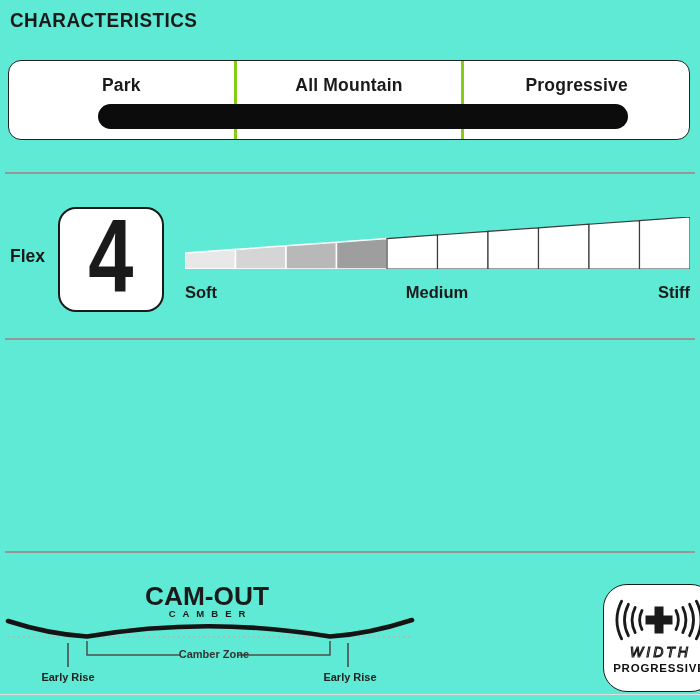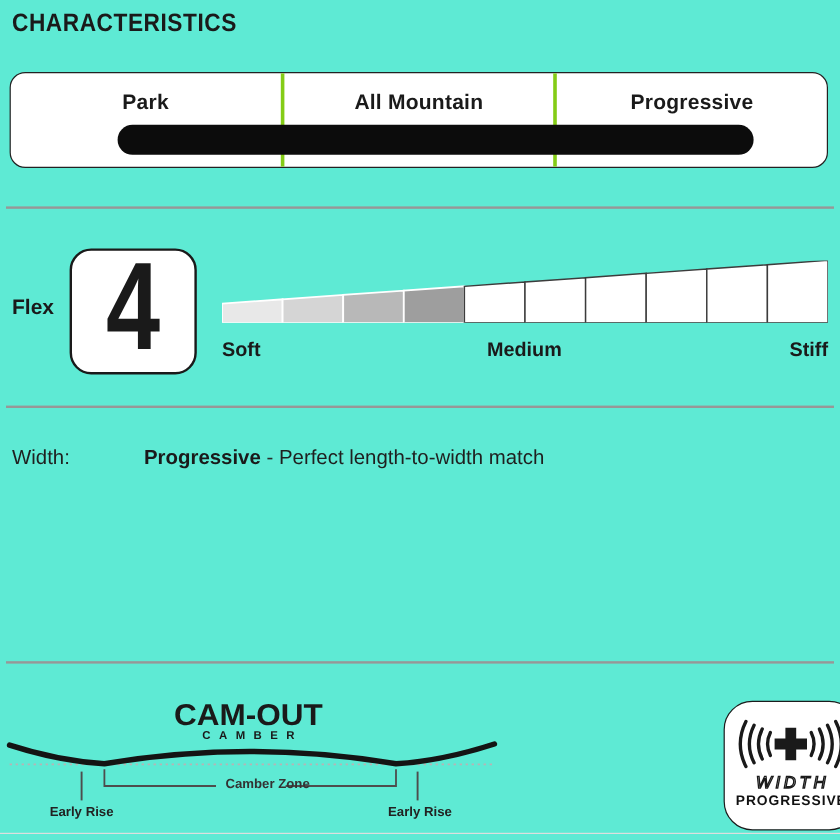--- a/index.html
+++ b/index.html
@@ -136,23 +136,23 @@
     width: 150px;
     text-align: center;
     font-size: 9.5px;
     font-weight: 700;
     letter-spacing: 7px;
     text-indent: 7px;
     white-space: nowrap;
   }
   #camber-profile-svg { left: 0; top: 575px; }
   #camber-zone-label {
-    left: 173px; top: 648px;
+    left: 149px; top: 648px;
     width: 100px;
-    text-align: center;
+    text-align: right;
     font-size: 11px;
     font-weight: 700;
     color: #333;
   }
   .early-rise-label {
     top: 671px;
     width: 80px;
     text-align: center;
     font-size: 11px;
     font-weight: 700;
@@ -225,21 +225,20 @@
       <polygon points="404.0,52 404.0,7.2 454.5,3.6 454.5,52" fill="#ffffff" stroke="#3c3c3c" stroke-width="1.2"></polygon>
       <polygon points="454.5,52 454.5,3.6 505.0,0.0 505.0,52" fill="#ffffff" stroke="#3c3c3c" stroke-width="1.2"></polygon>
     </svg>
   <div class="abs scale-label" id="scale-label-soft">Soft</div>
   <div class="abs scale-label" id="scale-label-medium">Medium</div>
   <div class="abs scale-label" id="scale-label-stiff">Stiff</div>
 
   <div class="abs divider" style="top:338px"></div>
 
   <div class="abs" id="spec-list">
-      <div class="spec-row"><span class="spec-label">Width:</span><span class="spec-value">Progressive</span><span class="spec-sep"> - </span><span class="spec-desc">Perfect length-to-width match</span></div>
     </div>
 
   <div class="abs divider" style="top:551px"></div>
 
   <div class="abs" id="camber-logo-title">CAM-OUT</div>
   <div class="abs" id="camber-logo-subtitle">CAMBER</div>
 
   <svg class="abs" id="camber-profile-svg" width="420" height="120" viewBox="0 0 420 120">
     <path d="M8 62 H412" stroke="#b5b5b5" stroke-width="1.4" stroke-dasharray="2 3" fill="none"></path>
     <path d="M8 46 Q48 59 87 61.5 Q208 41 330 61.5 Q369 59 412 45" stroke="#141414" stroke-width="4.6" stroke-linecap="round" fill="none"></path>

